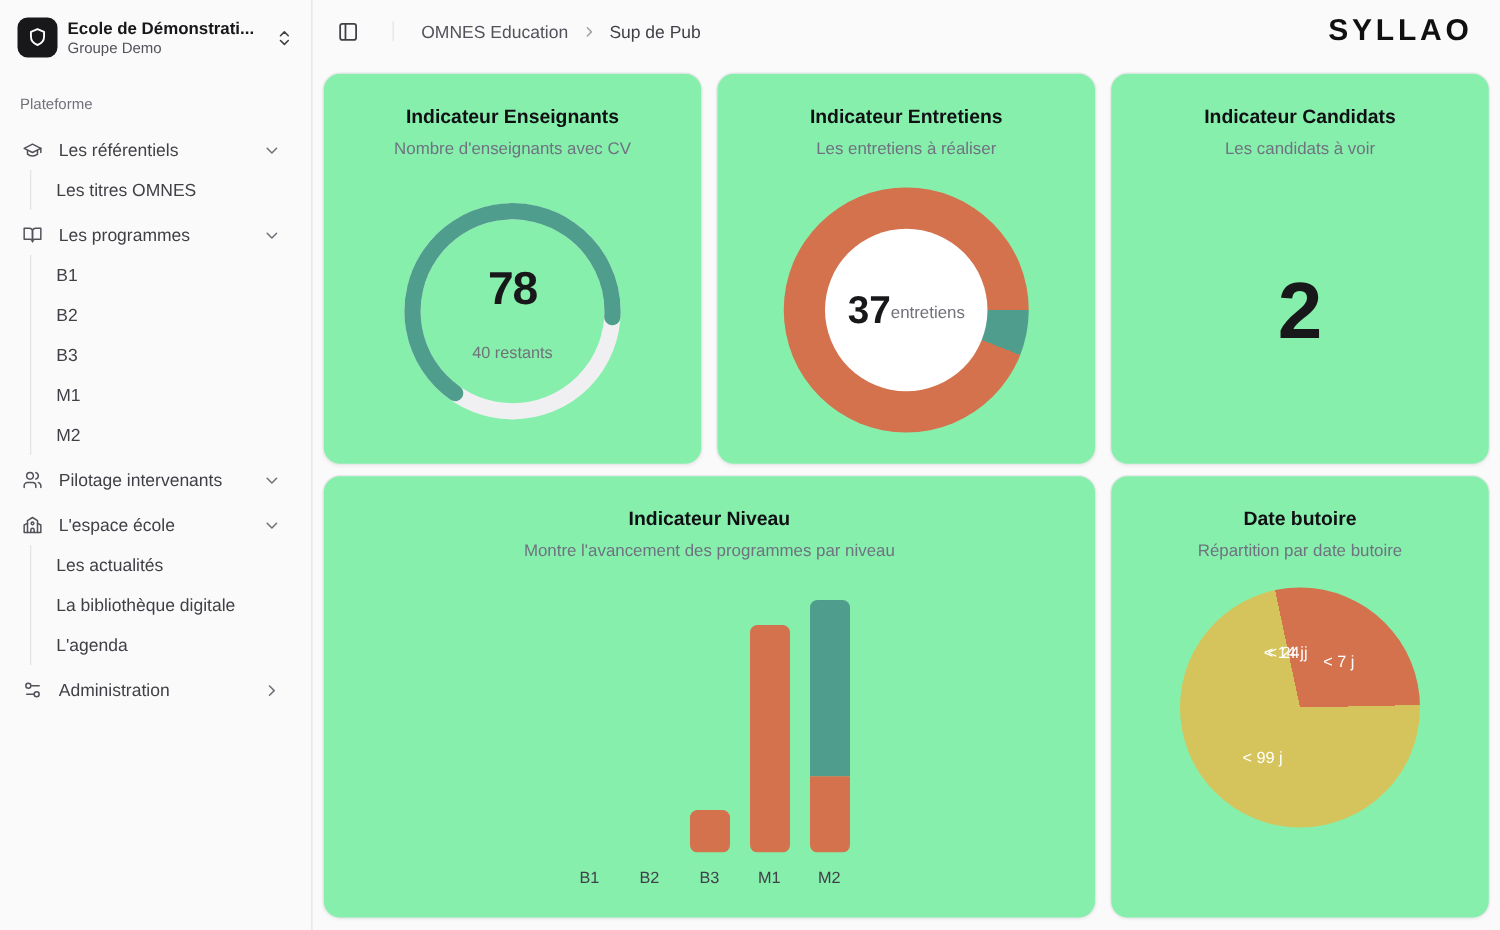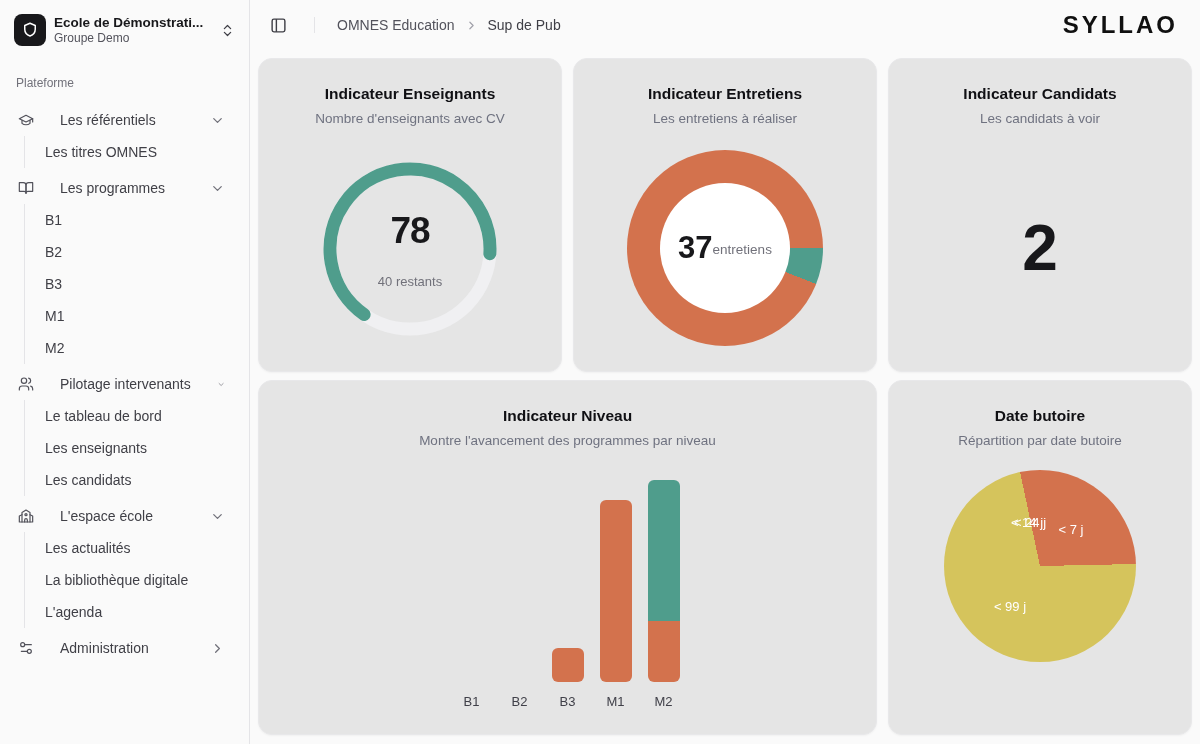--- a/index.html
+++ b/index.html
@@ -14,21 +14,21 @@
   .org-logo { width:32px; height:32px; background:#18181b; border-radius:8px;
     display:flex; align-items:center; justify-content:center; flex:none; }
   .org-text { flex:1; min-width:0; }
   .org-name { font-size:13.5px; font-weight:700; white-space:nowrap; overflow:hidden; }
   .org-group { font-size:12px; color:#52525b; margin-top:1px; }
   .chevud { color:#3f3f46; display:flex; }
 
   .section-label { font-size:12px; color:#71717a; padding:0 8px; margin:26px 0 10px; }
 
   .nav { display:flex; flex-direction:column; }
-  .nav-item { display:flex; align-items:center; gap:26px; height:32px;
+  .nav-item { display:flex; align-items:center; gap:13px; height:32px;
     padding:0 8px 0 4px; border-radius:6px; cursor:pointer; color:#3f3f46; }
   .nav-item.group { margin-top:4px; }
   .nicon { width:16px; height:16px; display:flex; color:#52525b; flex:none; margin-left:6px; }
   .nicon svg, .chev svg, .chevud svg { width:100%; height:100%; }
   .nlabel { font-size:14px; flex:1; white-space:nowrap; }
   .chev { width:15px; height:15px; color:#71717a; display:flex; margin-right:8px; }
   .sub-list { border-left:1px solid #e4e4e7; margin-left:16px; display:flex; flex-direction:column; }
   .sub-item { height:32px; display:flex; align-items:center; padding-left:20px;
     font-size:14px; color:#3f3f46; border-radius:6px; cursor:pointer; }
 
@@ -42,21 +42,21 @@
   .breadcrumb { display:flex; align-items:center; gap:10px; font-size:14px; }
   .bc-link { color:#52525b; cursor:pointer; }
   .bc-sep { width:13px; height:13px; color:#a1a1aa; display:flex; }
   .bc-sep svg { width:100%; height:100%; }
   .bc-current { color:#3f3f46; }
   .tb-spacer { flex:1; }
   .brand { font-size:24px; font-weight:600; letter-spacing:3px; color:#101010; }
 
   .content { flex:1; padding:8px 8px 9px; display:grid;
     grid-template-columns:1fr 1fr 1fr; grid-template-rows:314px 355px; gap:8px 11px; }
-  .card { background:#e5e5e5; border:1px solid #e8e8ea; border-radius:14px;
+  .card { background:#86efac; border:1px solid #e8e8ea; border-radius:14px;
     box-shadow:0 1px 2px rgba(0,0,0,.04); padding:26px 29px 16px; position:relative; }
   .card.wide { grid-column:span 2; }
   .card-title { font-size:15.5px; font-weight:700; text-align:center; color:#101014; }
   .card-sub { font-size:13.5px; color:#6f7280; text-align:center; margin-top:8px; }
 
   
   .gauge-wrap { position:relative; width:186px; height:186px; margin:30px auto 0; }
   .gauge-center { position:absolute; inset:0; display:flex; flex-direction:column;
     align-items:center; justify-content:center;gap:20px; }
   .gauge-num { font-size:37px; font-weight:800; letter-spacing:-1px; }
@@ -168,25 +168,20 @@
               <path d="M22 21v-2a4 4 0 0 0-3-3.87"></path>
               <path d="M16 3.13a4 4 0 0 1 0 7.75"></path>
             </svg>
         </span>
         <span class="nlabel">Pilotage intervenants</span>
         <span class="chev">
           <svg viewBox="0 0 24 24" fill="none" stroke="currentColor" stroke-width="2" stroke-linecap="round" stroke-linejoin="round">
               <path d="m6 9 6 6 6-6"></path>
             </svg>
         </span>
-      </div>
-      <div class="sub-list">
-        <div class="sub-item">Le tableau de bord</div>
-        <div class="sub-item">Les enseignants</div>
-        <div class="sub-item">Les candidats</div>
       </div>
 
       <div class="nav-item group">
         <span class="nicon">
           <svg viewBox="0 0 24 24" fill="none" stroke="currentColor" stroke-width="1.8" stroke-linecap="round" stroke-linejoin="round">
               <path d="M14 21v-3a2 2 0 0 0-4 0v3"></path>
               <path d="m18 10 4 2v9H2v-9l4-2"></path>
               <path d="M18 21V6.7L12 3 6 6.7V21"></path>
               <circle cx="12" cy="10" r="1.6"></circle>
             </svg>

